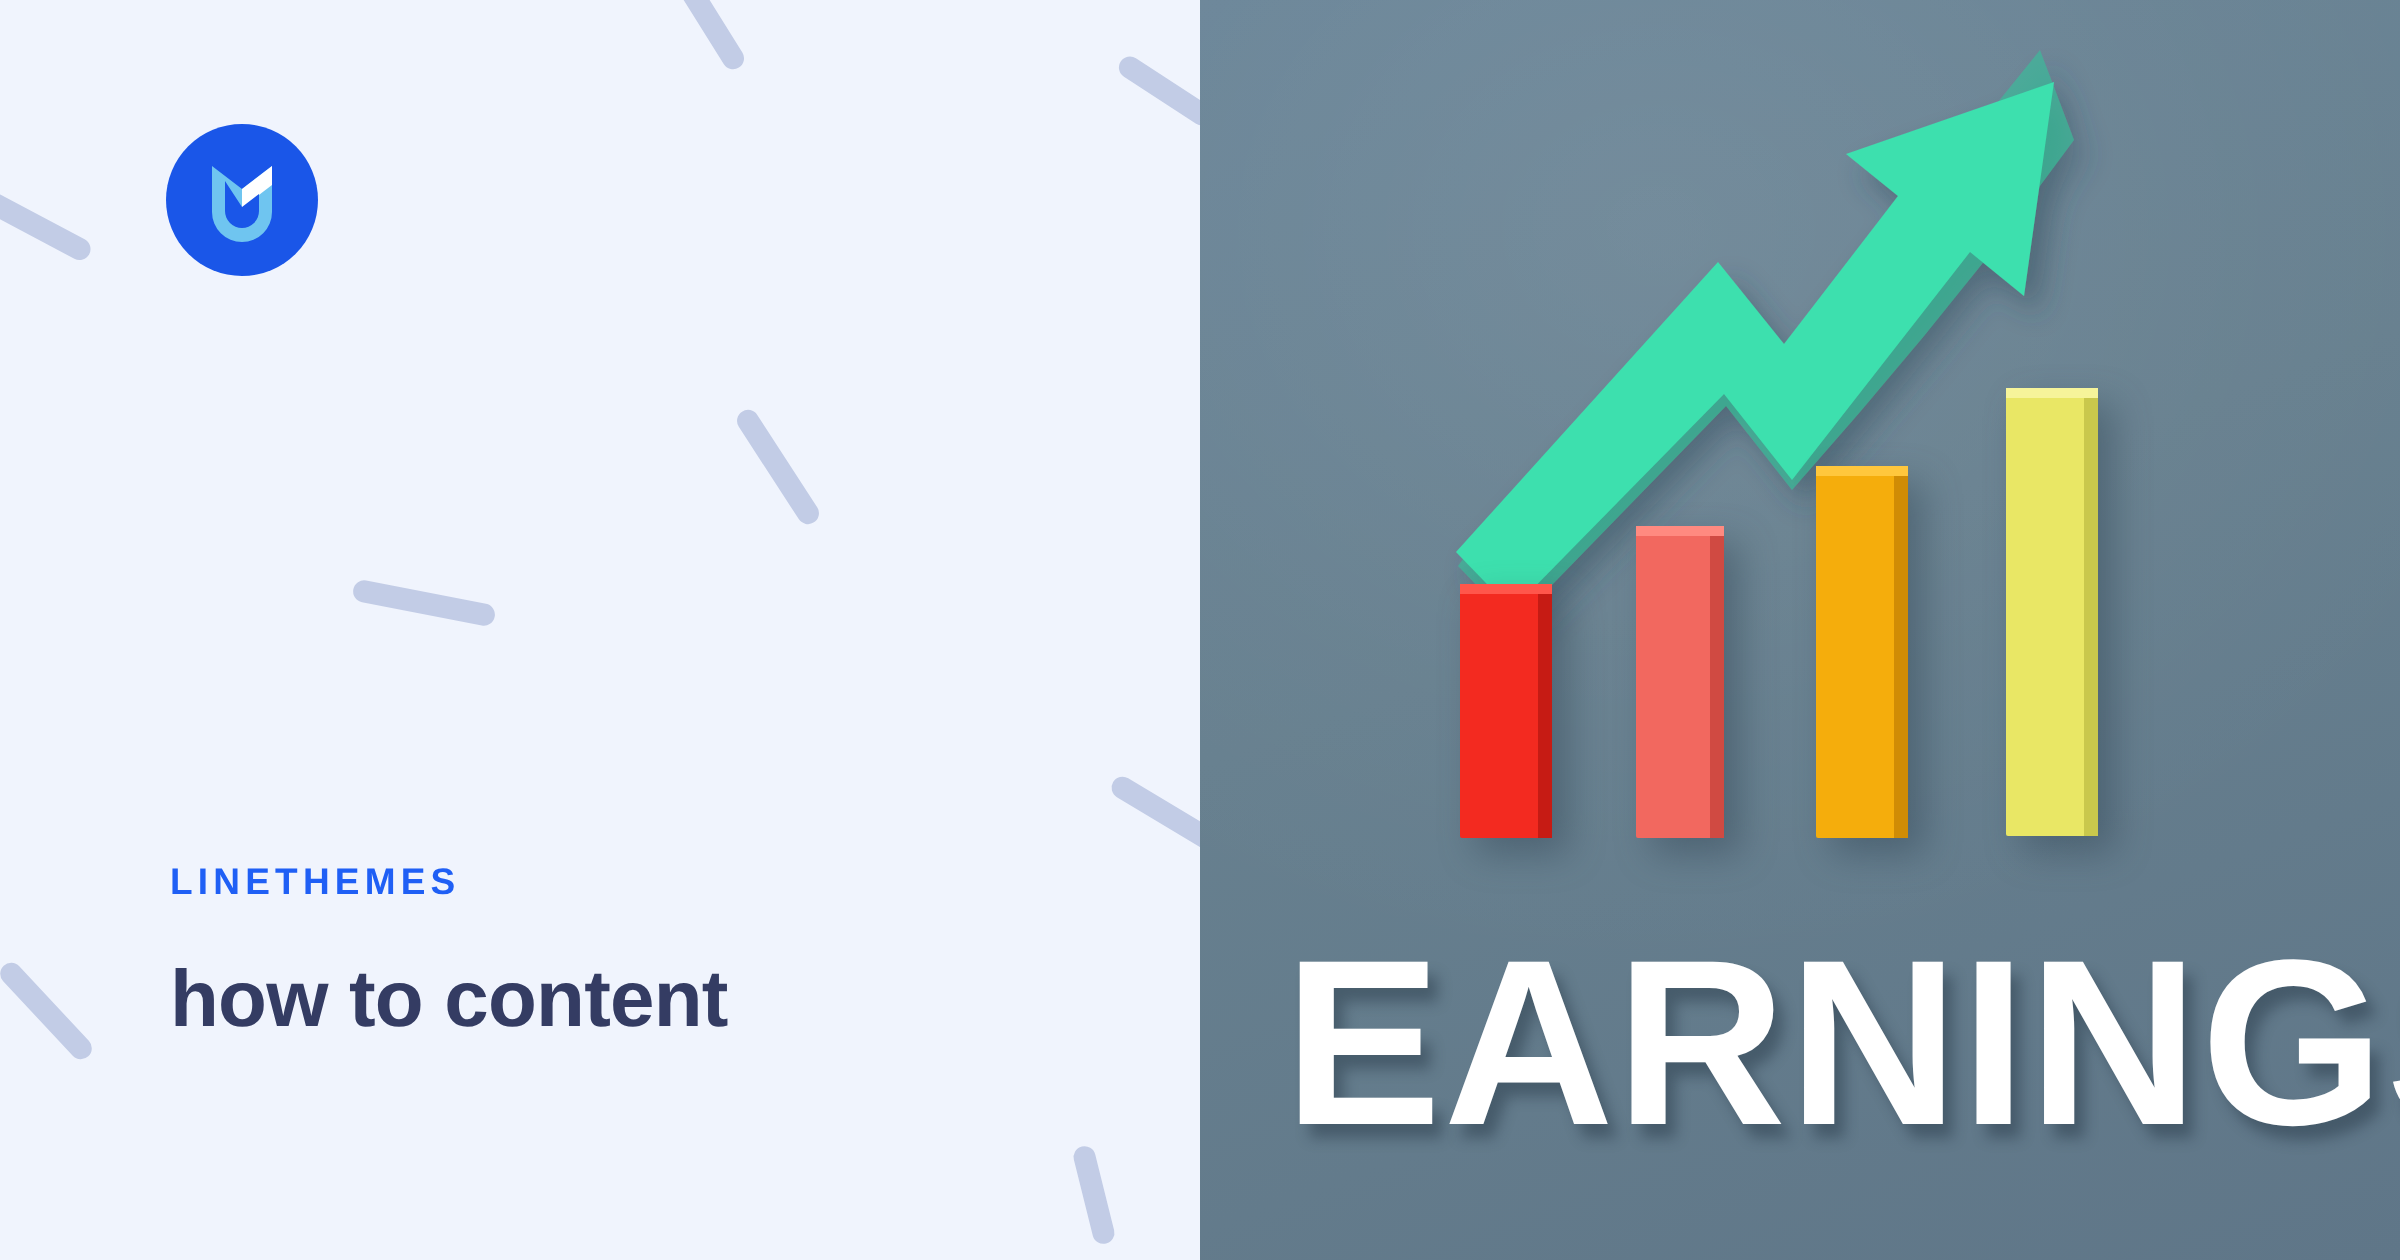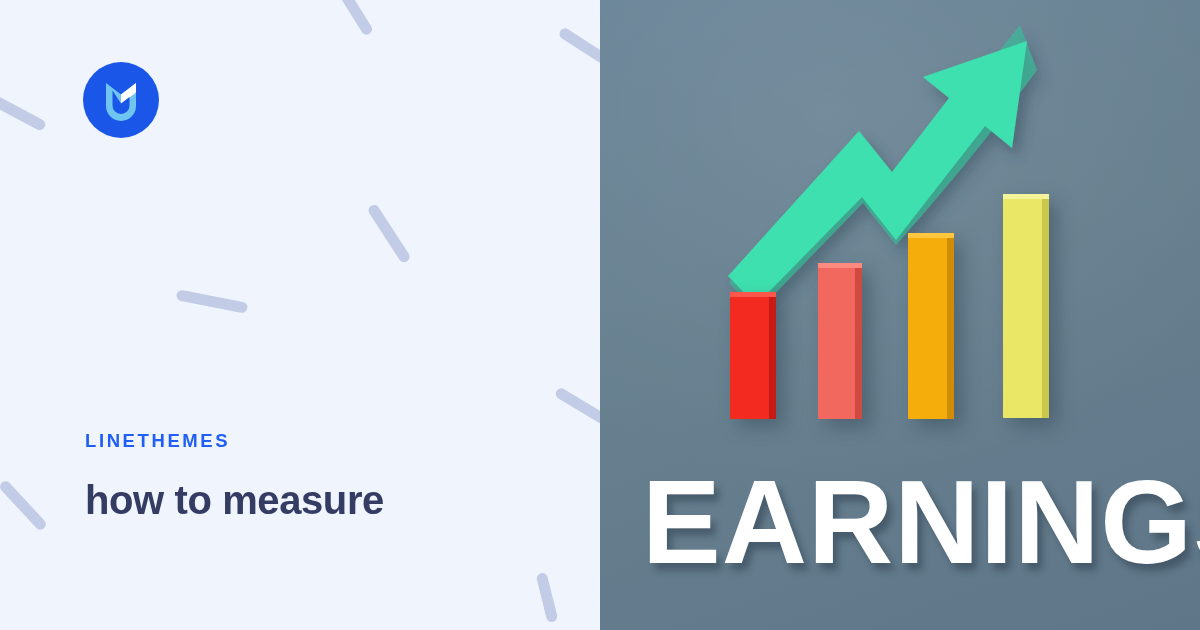--- a/index.html
+++ b/index.html
@@ -144,21 +144,21 @@
         <circle cx="38" cy="38" r="38" fill="#1A56E8"></circle>
         <path d="M23 21 L38 32.5 L53 21 L53 44 A15 15 0 0 1 23 44 Z" fill="#6FC5F0"></path>
         <path d="M38 32.5 L53 21 L53 30.5 L38 42 Z" fill="#FFFFFF"></path>
         <path d="M29.5 28.5 L29.5 43.5 A8.5 8.5 0 0 0 46.5 43.5 L46.5 35 L38 41.5 Z" fill="#1A56E8"></path>
       </svg>
     </div>
 
     <div id="text-block">
       <div id="eyebrow" style="color: rgb(31, 95, 245);">LINETHEMES</div>
       <h1 id="headline" style="color: rgb(52, 60, 99);">
-        <span class="line">how to measure</span>
+        <span class="line">how to content</span>
       </h1>
     </div>
   </div>
 
   <div id="right-panel" style="background: rgb(104, 130, 154);">
 
     <div id="photo-vignette"></div>
 
     <div id="arrow-wrap">
       <svg width="600" height="630" viewBox="0 0 600 630" aria-hidden="true">

